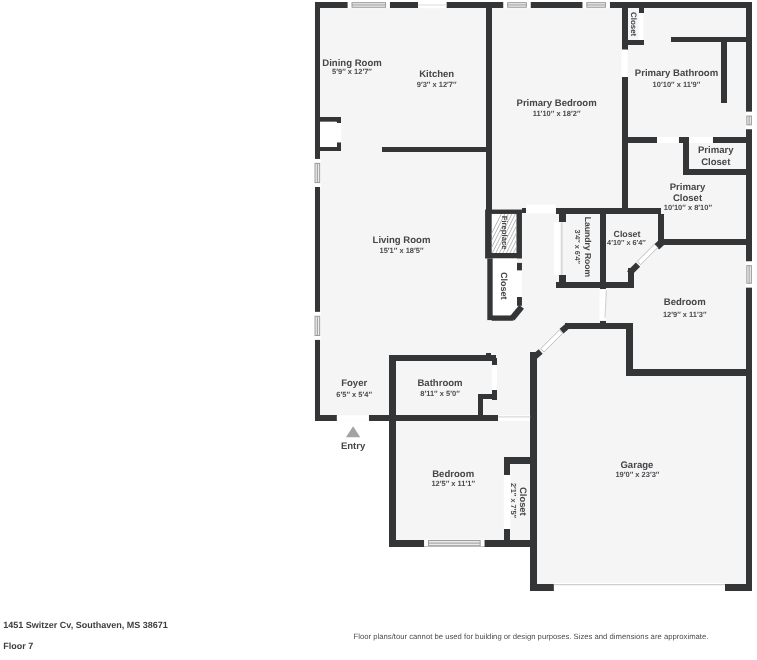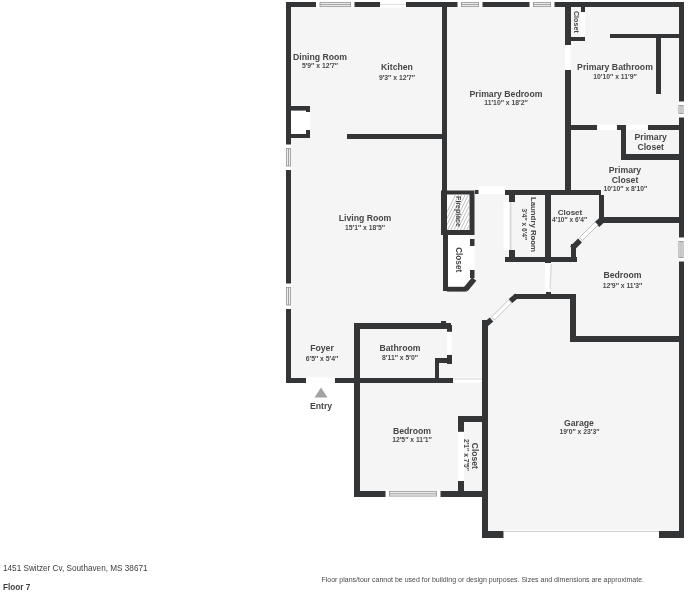--- a/index.html
+++ b/index.html
@@ -1,16 +1,16 @@
 <!DOCTYPE html>
 <html><head><meta charset="utf-8">
 <style>
 html,body{margin:0;padding:0;background:#ffffff;width:688px;height:600px;overflow:hidden}
 *{font-family:"Liberation Sans",sans-serif}
-.addr{position:absolute;left:3px;top:563.5px;font-size:8.2px;font-weight:normal;color:#3c3d3e}
+.addr{position:absolute;left:3px;top:563.5px;font-size:8.2px;font-weight:bold;color:#3c3d3e}
 .floor{position:absolute;left:3px;top:582.5px;font-size:8.2px;font-weight:bold;color:#3c3d3e}
 .disc{position:absolute;right:44px;top:576px;font-size:7px;color:#4a4a4a}
 </style></head>
 <body>
 <svg width="688" height="600" viewBox="0 0 688 600">
 <polygon points="286,2 683.5,2 683.5,537.5 482,537.5 482,497 354,497 354,382.5 286,382.5" fill="#f5f5f6"></polygon>
 <g shape-rendering="crispEdges">
 <rect x="286" y="2" width="397.5" height="5" fill="#333537"></rect>
 <rect x="286" y="2" width="5" height="380.5" fill="#333537"></rect>
 <rect x="678.5" y="2" width="5" height="535.5" fill="#333537"></rect>

